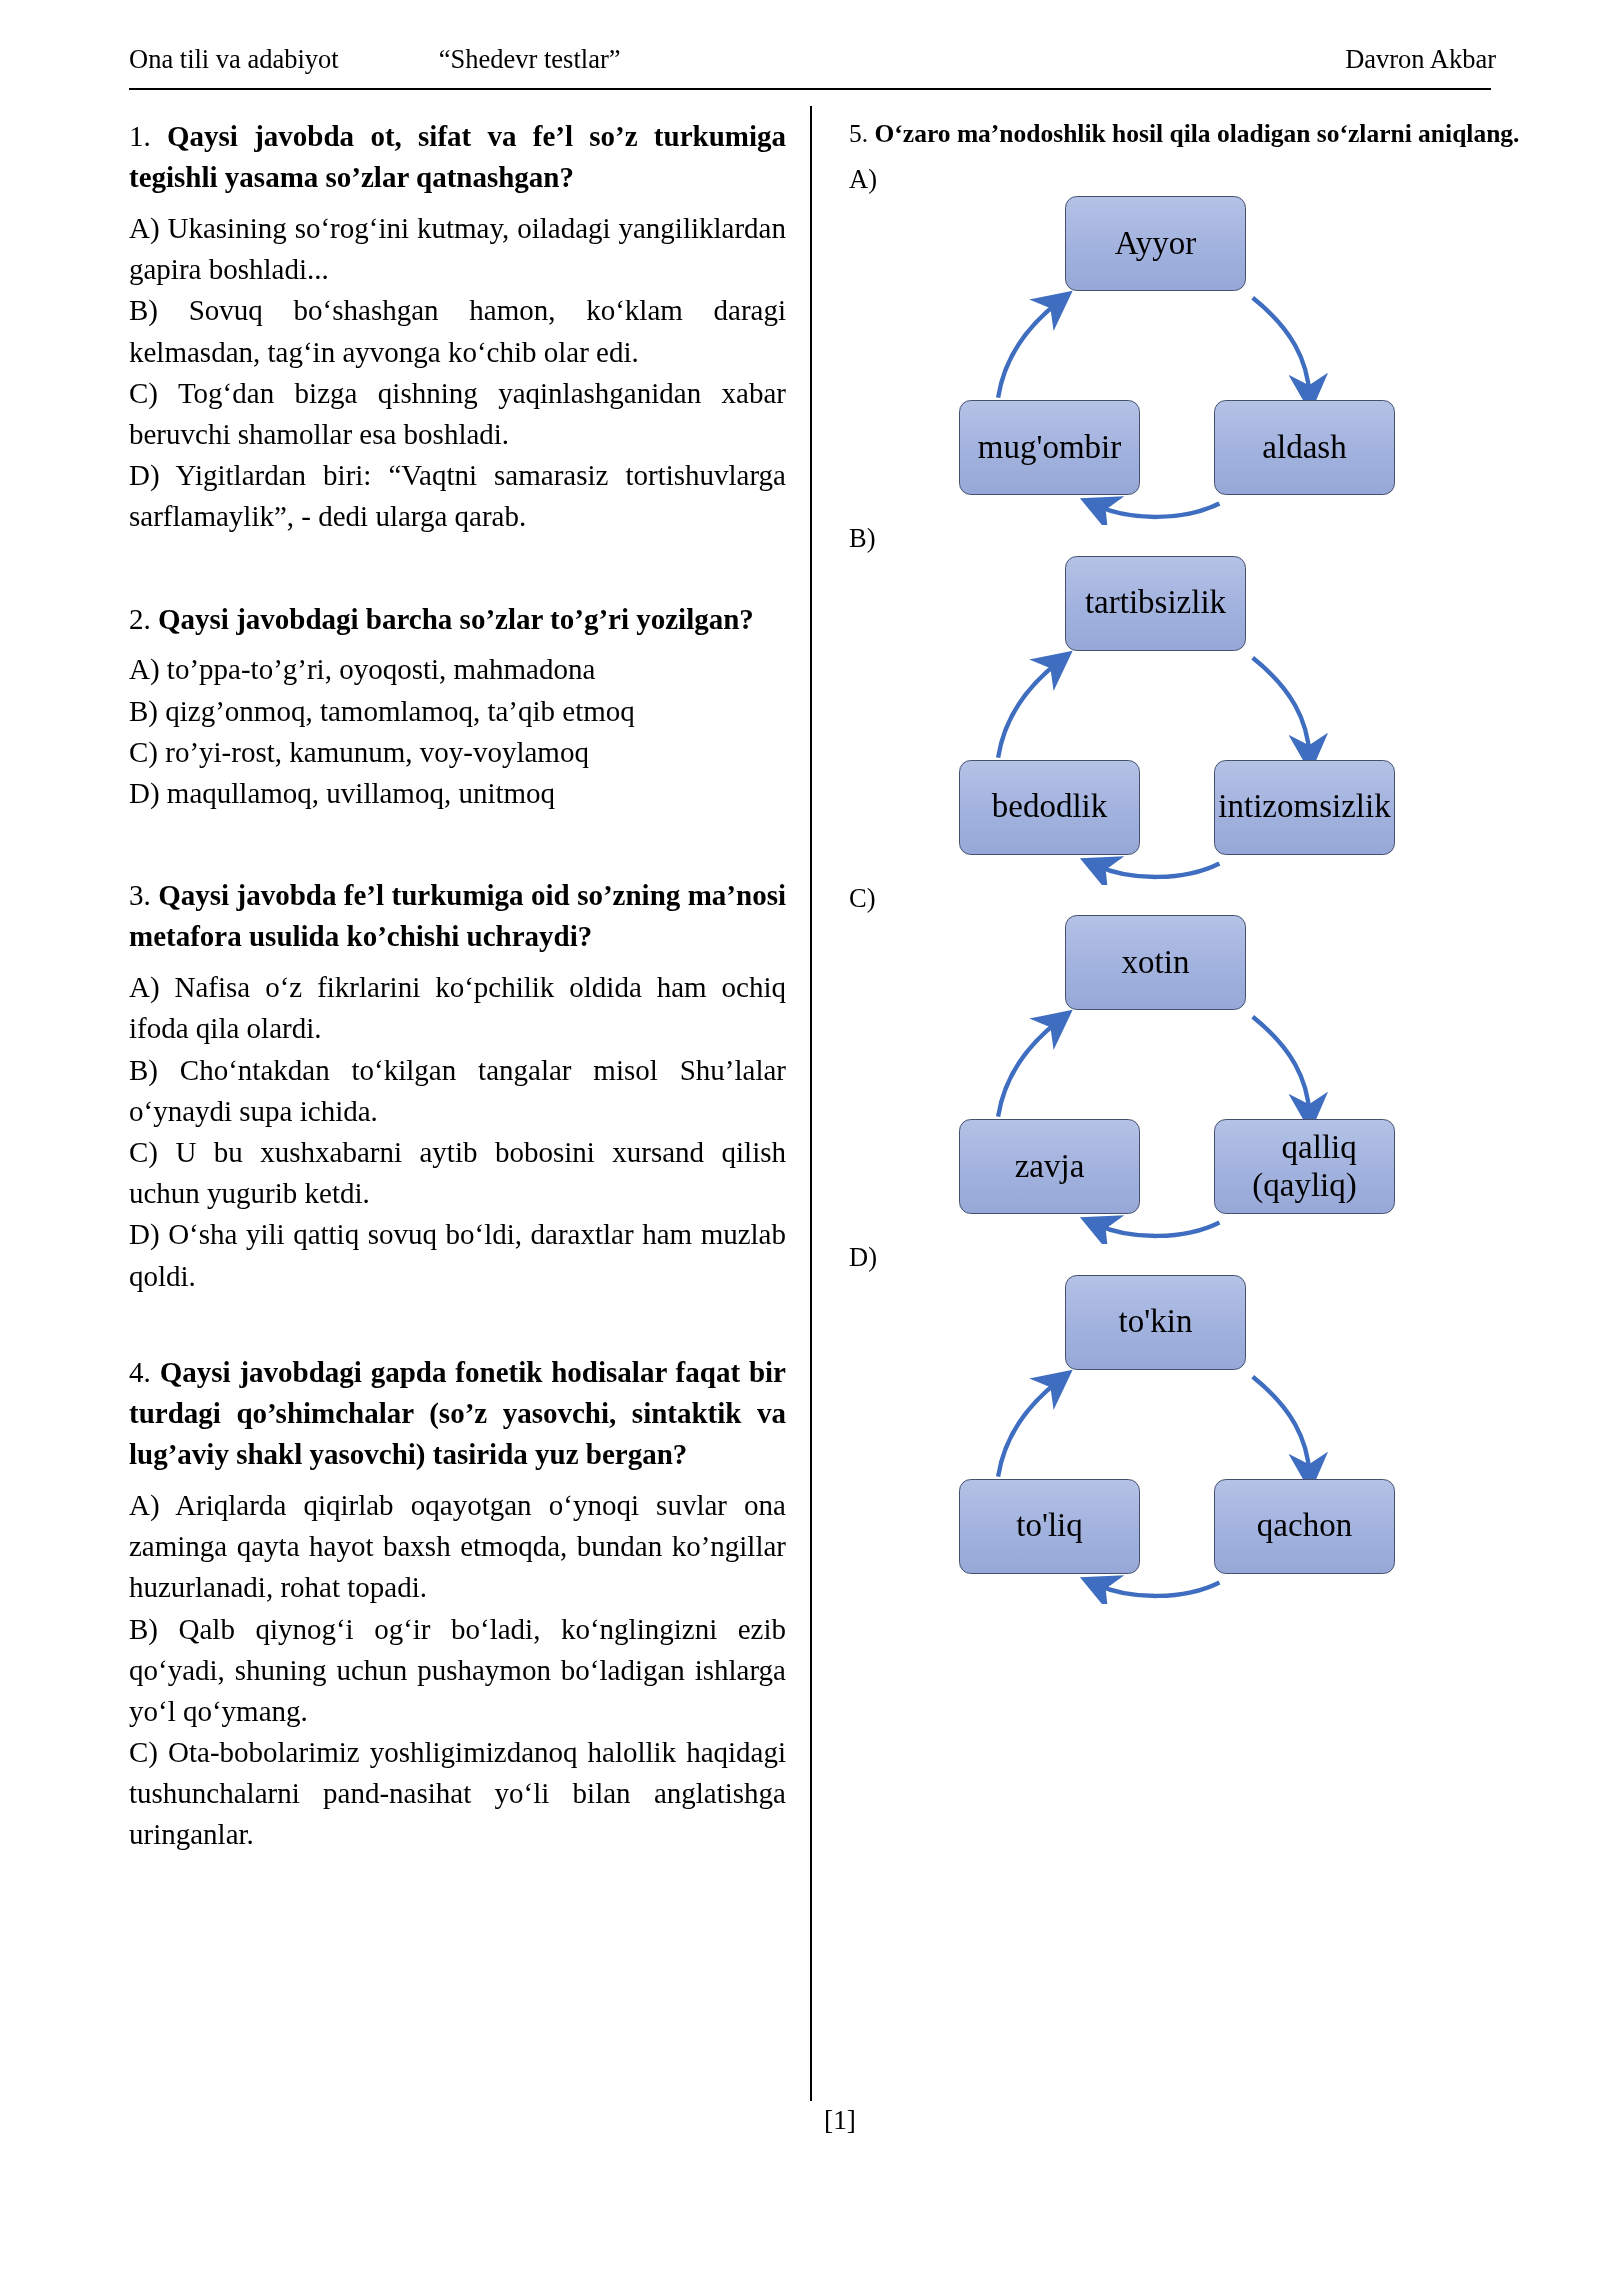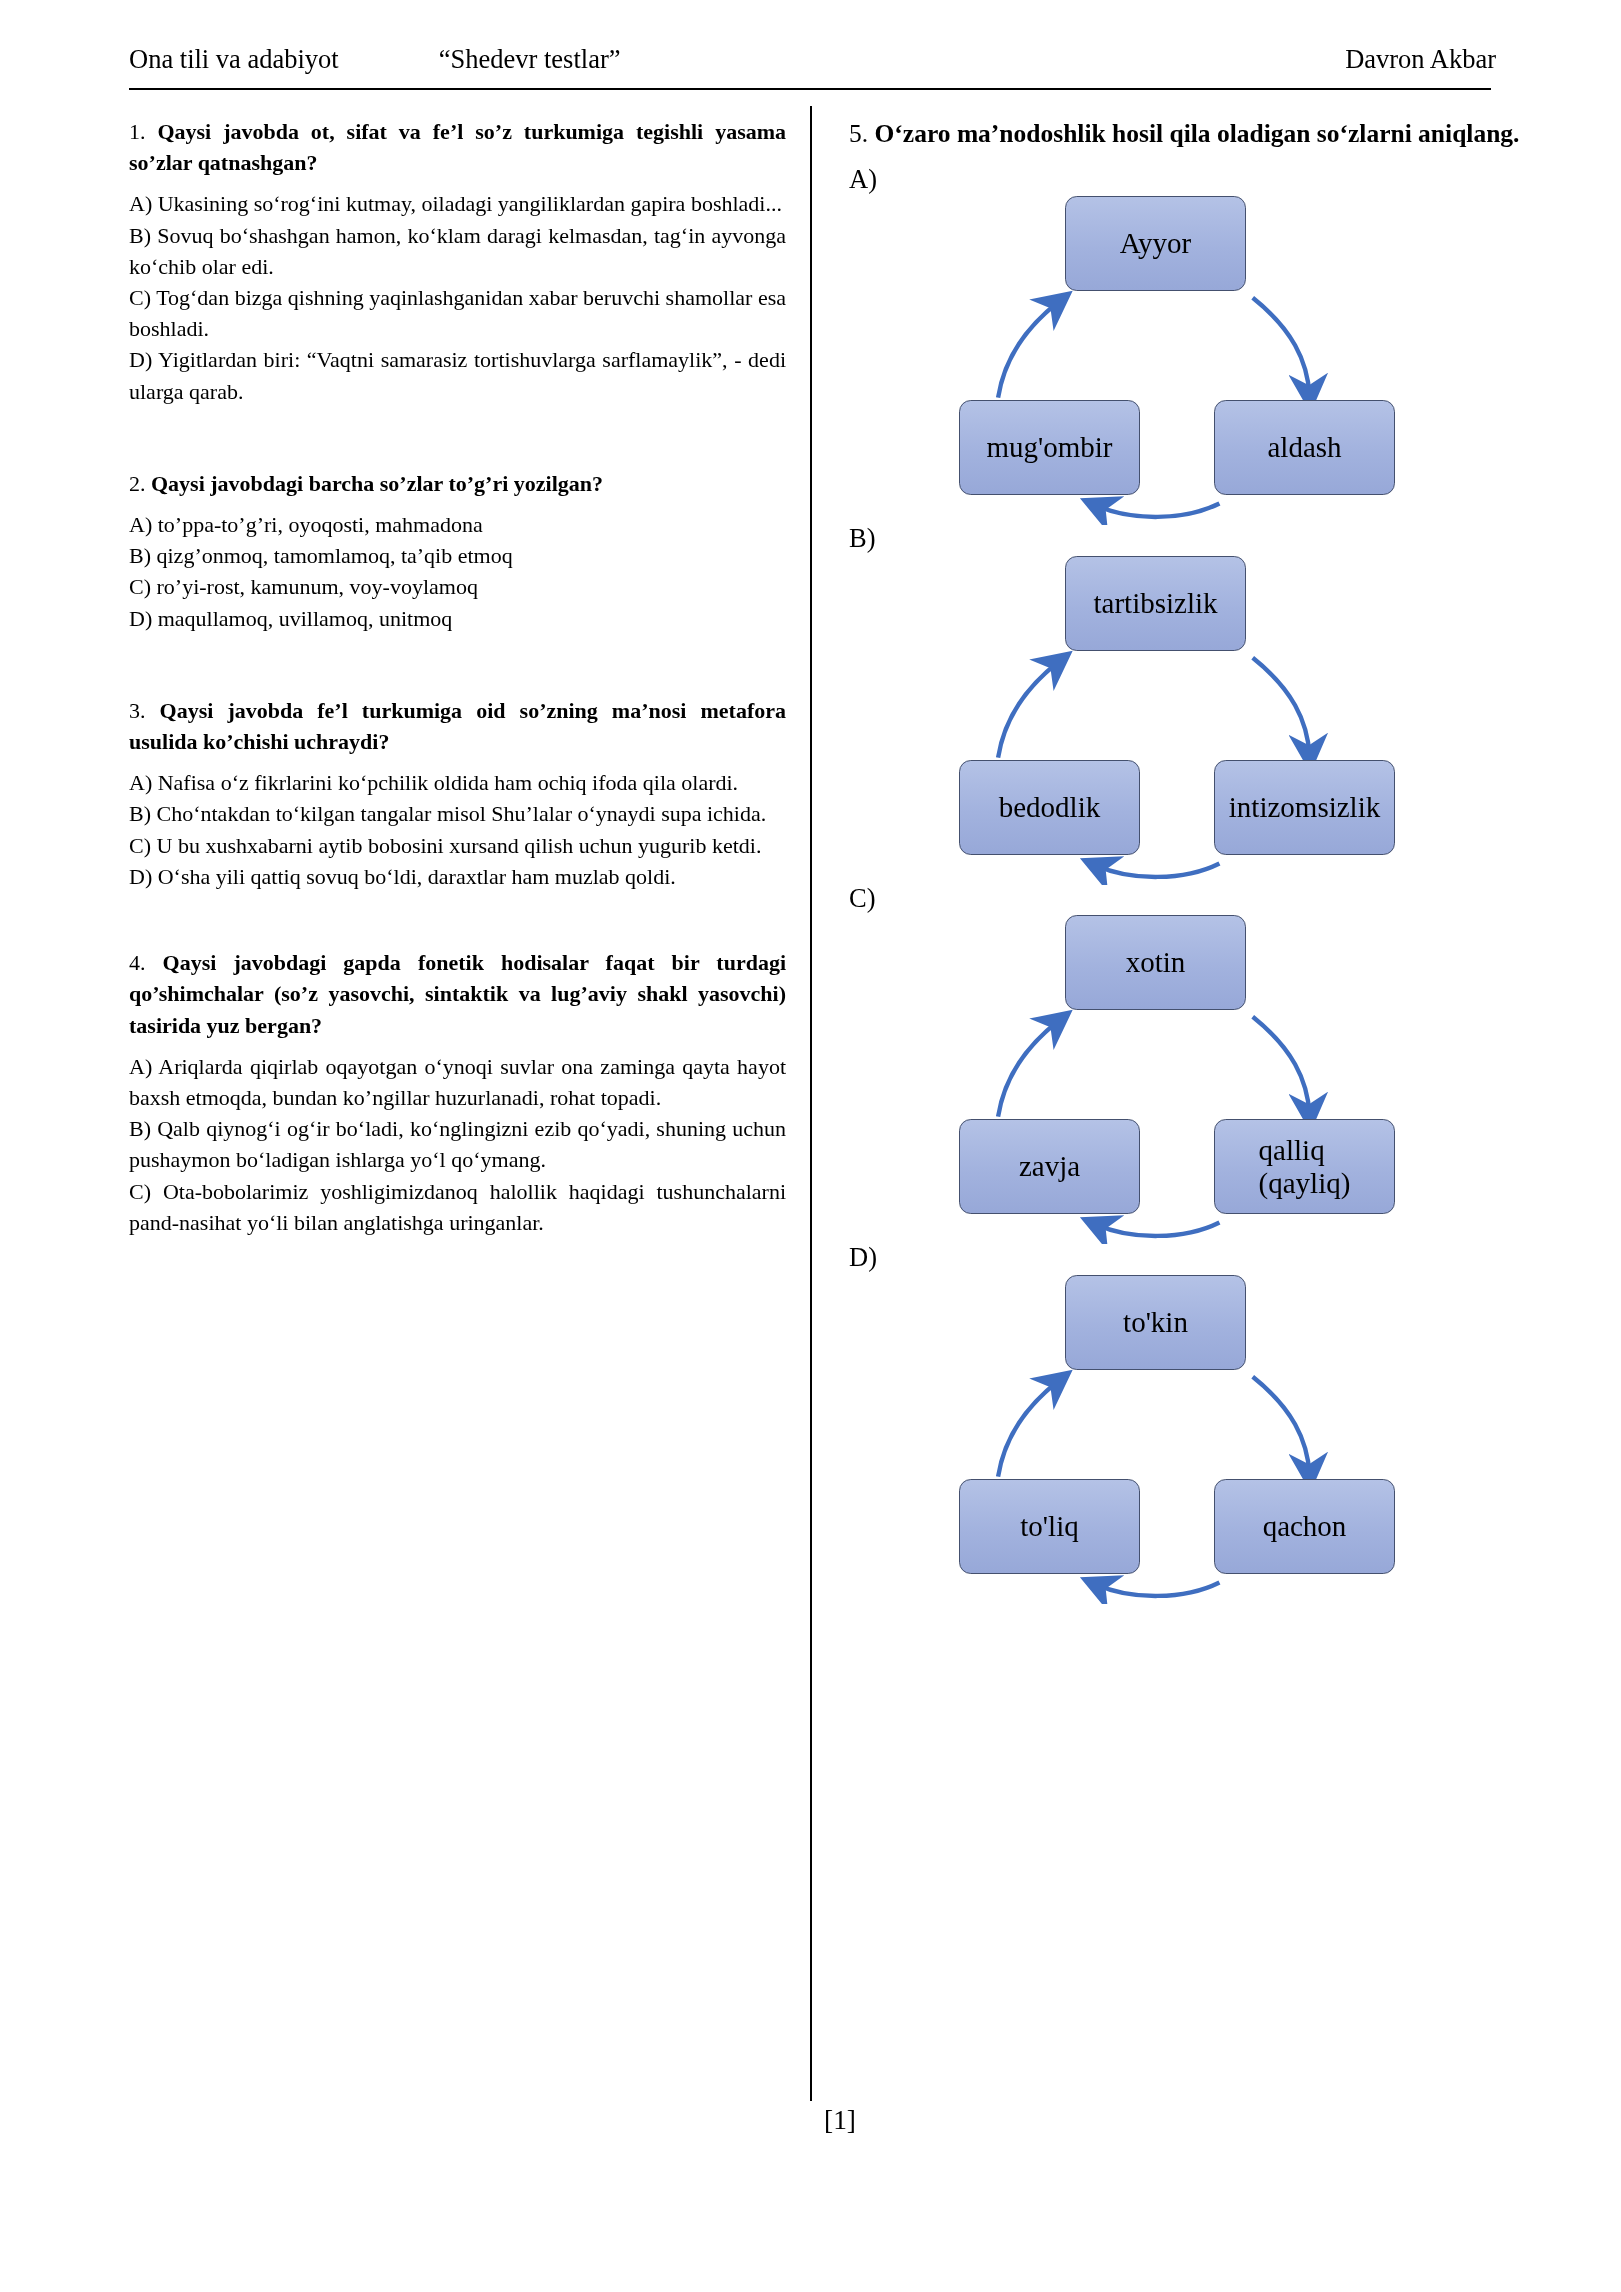--- a/index.html
+++ b/index.html
@@ -60,21 +60,21 @@
     height: 1995px;
     background: #000;
   }
 
   
   .col-left {
     position: absolute;
     left: 129px;
     top: 116px;
     width: 657px;
-    font-size: 22px;
+    font-size: 29px;
     line-height: 1.42;
   }
   .col-right {
     position: absolute;
     left: 849px;
     top: 116px;
     width: 686px;
     font-size: 25.5px;
     line-height: 1.42;
   }
@@ -109,22 +109,22 @@
   }
   .node {
     position: absolute;
     background: linear-gradient(to bottom, #b4c2e6 0%, #a2b2de 55%, #97a8d8 100%);
     border: 1px solid #44506e;
     border-radius: 11.8px;
     box-sizing: border-box;
     display: flex;
     align-items: center;
     justify-content: center;
-    text-align: left;
-    font-size: 29px;
+    text-align: right;
+    font-size: 33px;
     line-height: 1.15;
     color: #000;
   }
   .node.top    { left: 216px; top: 3.9px;   width: 181px; height: 95px; }
   .node.bleft  { left: 67px;  top: 208px; width: 181px; height: 95px; margin-left: 43px; }
   .node.bright { left: 365px; top: 208px; width: 181px; height: 95px; }
 
   .diag-svg {
     position: absolute;
     left: 0; top: 0;

